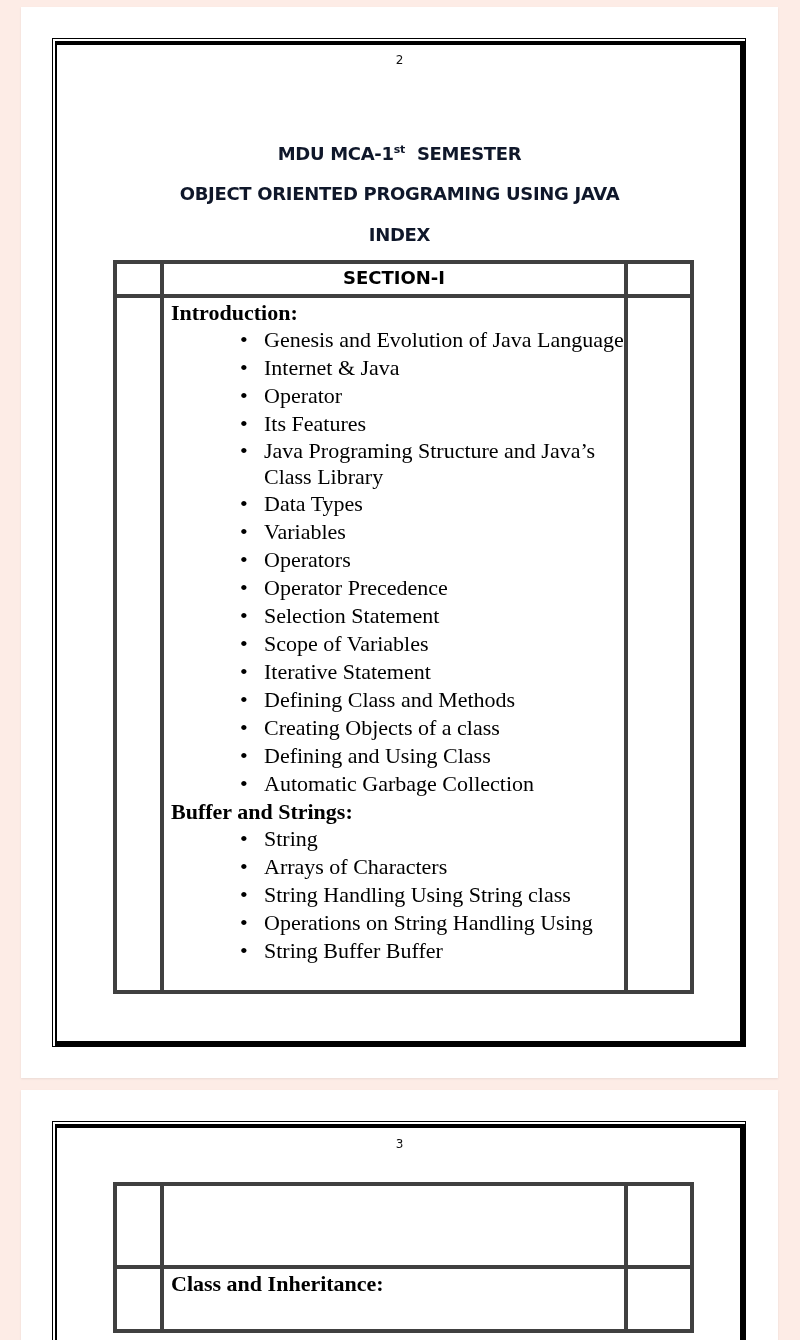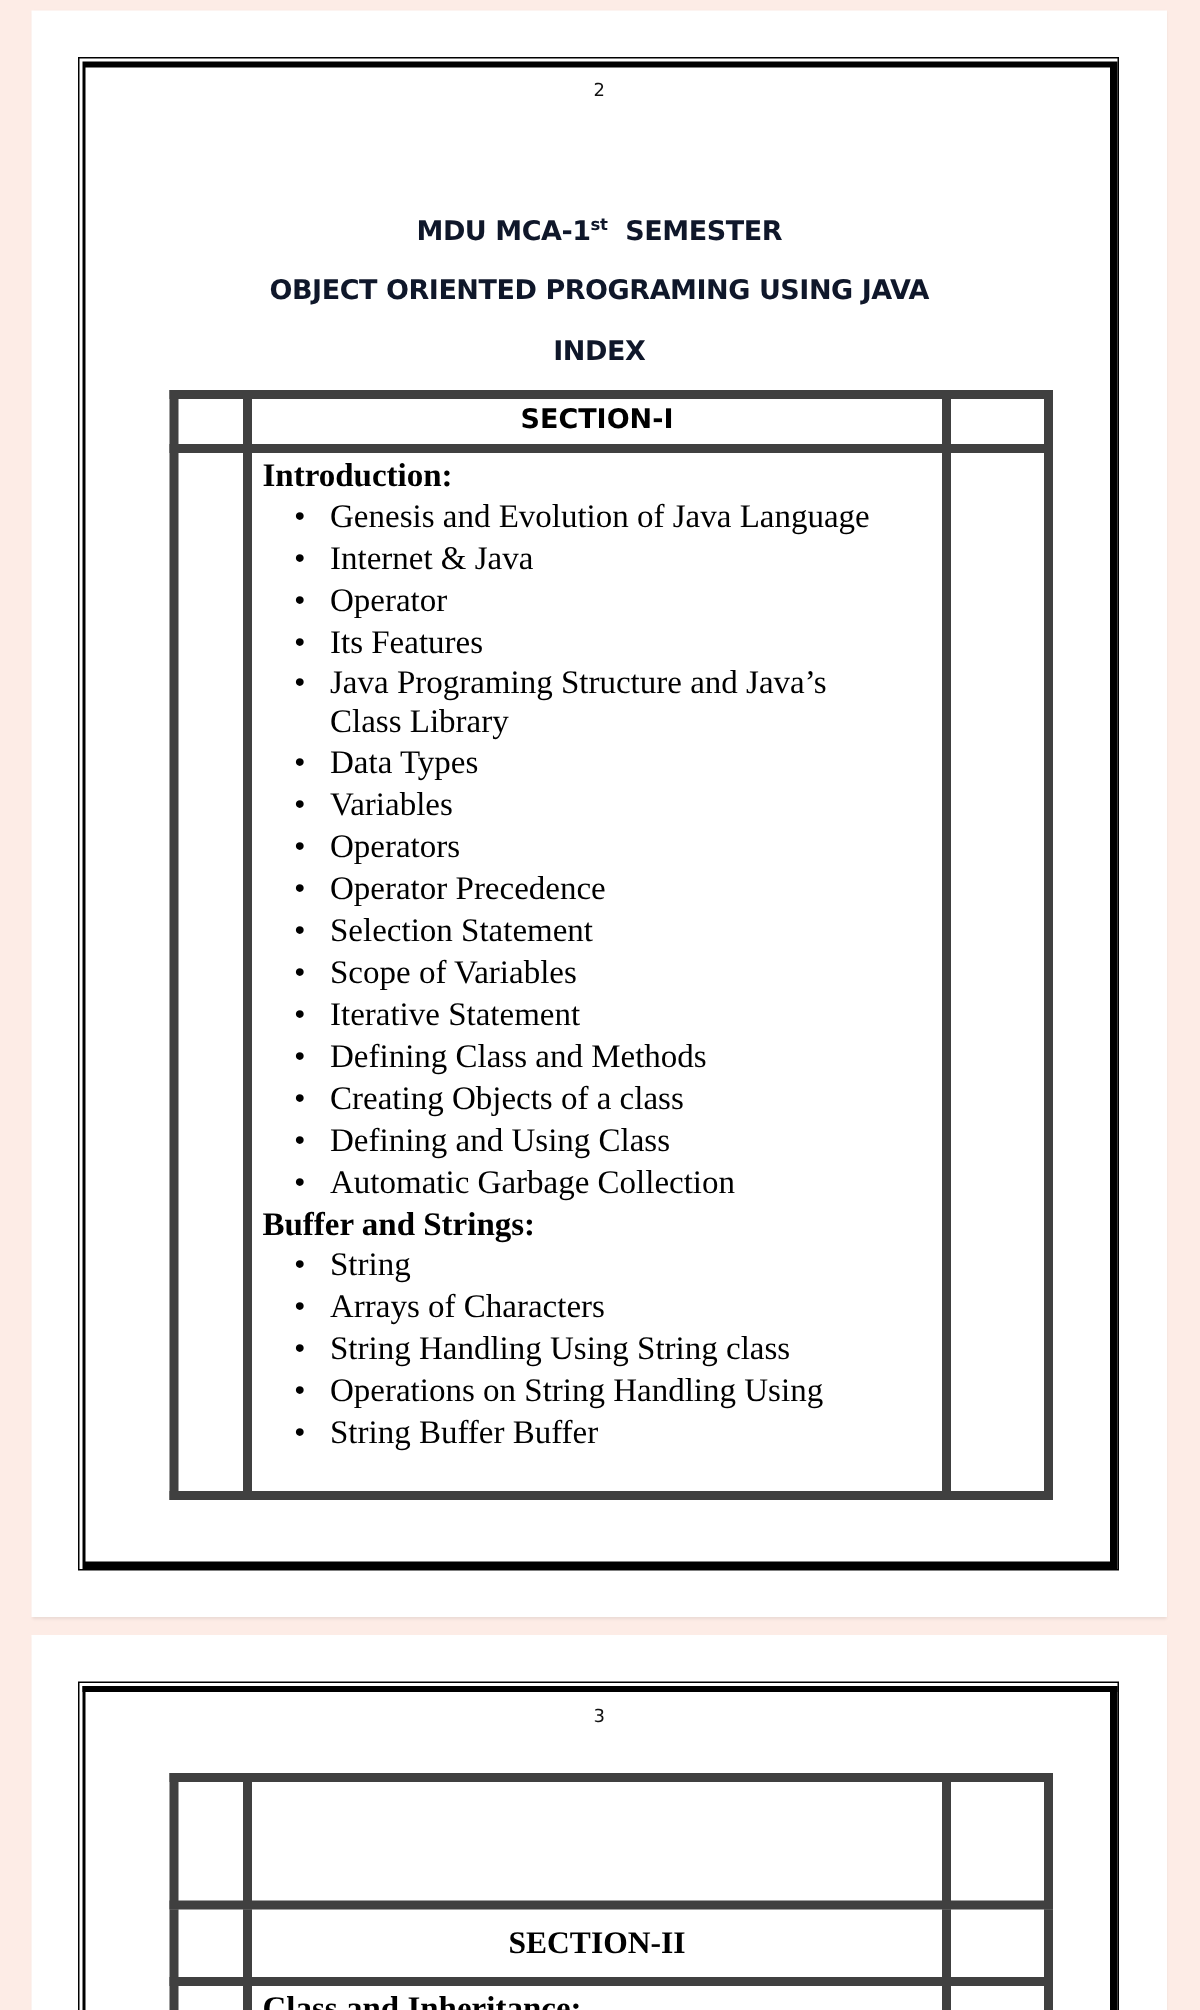--- a/index.html
+++ b/index.html
@@ -9,29 +9,29 @@
   .page2 { top:1090px; height:260px; }
   .frame { position:absolute; left:31px; width:692px; border:1px solid #000; }
   .frame-inner { position:absolute; left:2px; top:2px; right:0; bottom:0; border-top:4px solid #000; border-left:2px solid #000; border-right:5px solid #000; border-bottom:5px solid #000; }
   .page1 .frame { top:31px; height:1007px; }
   .page2 .frame { top:31px; height:260px; }
   .page2 .frame-inner { border-bottom:none; }
   .pnum { position:absolute; left:0; right:0; text-align:center; font-family:"DejaVu Sans", sans-serif; font-size:12px; color:#111; }
   .title { position:absolute; left:0; right:0; text-align:center; font-family:"DejaVu Sans", sans-serif; font-weight:bold; font-size:18px; color:#0f172a; letter-spacing:-0.3px; }
   .title sup { font-size:11px; }
   table.idx { position:absolute; border-collapse:collapse; }
-  table.idx td { border:6px solid #404040; padding:0; vertical-align:top; }
+  table.idx td { border:4px solid #404040; padding:0; vertical-align:top; }
   .c1 { width:43px; }
   .c2 { width:460px; }
   .c3 { width:62px; }
   .sec-head { text-align:center; font-family:"DejaVu Sans", sans-serif; font-weight:bold; font-size:18px; height:30px; line-height:28px; }
   .sec-head-serif { text-align:center; font-family:"Liberation Serif", serif; font-weight:bold; font-size:21px; }
   .heading { font-weight:bold; font-size:22px; line-height:27px; padding-left:7px; }
   ul.items { margin:0; padding:0 0 0 52px; list-style:none; }
-  ul.items li { font-size:22px; line-height:28px; position:relative; }
+  ul.items li { font-size:22px; line-height:28px; position:relative;margin-left:48px; }
   ul.items li::before { content:"\2022"; position:absolute; left:-24px; top:0; }
 </style>
 </head>
 <body>
 
 <div class="page page1">
   <div class="frame">
     <div class="frame-inner"></div>
   </div>
   <div class="pnum" style="top:46px;">2</div>
@@ -93,25 +93,20 @@
   <div class="pnum" style="top:47px;">3</div>
 
   <table class="idx" style="left:92px; top:92px;">
     <tbody>
         <tr>
       <td class="c1" style="height:79px;"></td>
       <td class="c2"></td>
       <td class="c3"></td>
     </tr>
     <tr>
-      <td class="c1" style="height:45px;"></td>
-      <td class="c2 sec-head-serif" style="vertical-align:middle;">SECTION-II</td>
-      <td class="c3"></td>
-    </tr>
-    <tr>
       <td class="c1" style="height:60px;"></td>
       <td class="c2">
         <div class="heading" style="margin-top:1px;">Class and Inheritance:</div>
       </td>
       <td class="c3"></td>
     </tr>
   </tbody>
     </table>
 </div>
 

